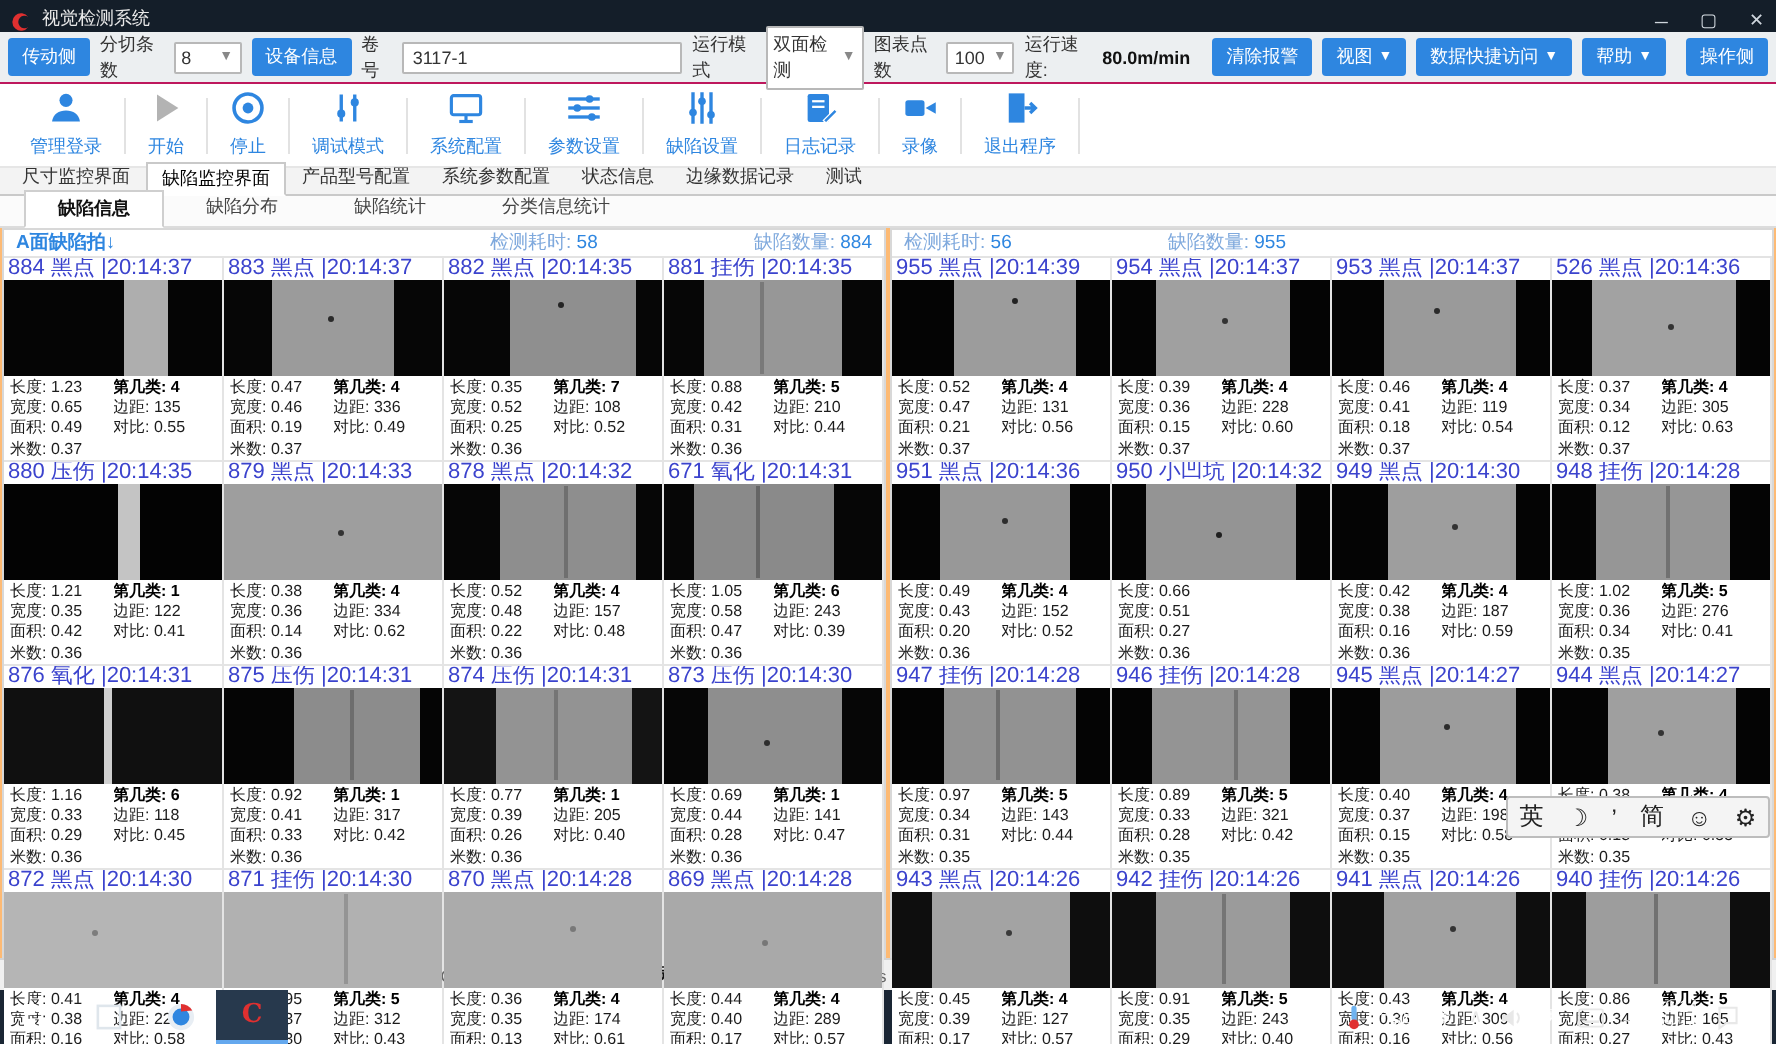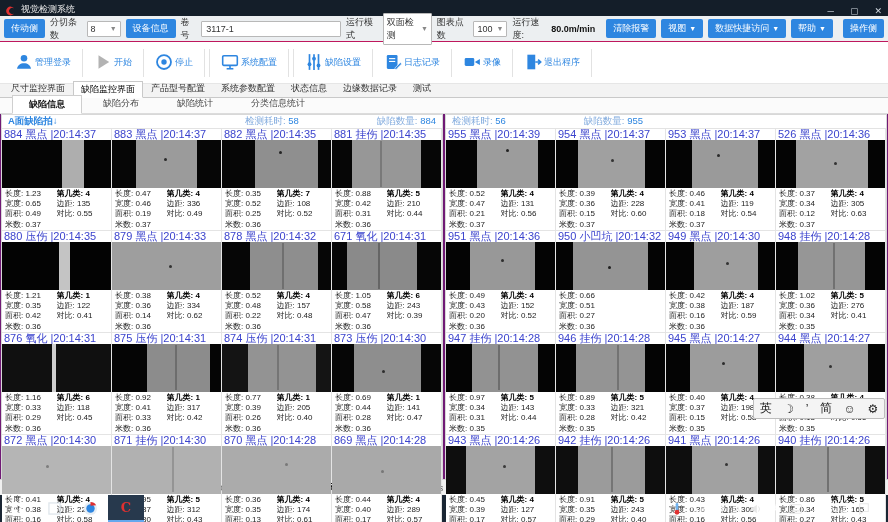--- a/index.html
+++ b/index.html
@@ -16,35 +16,35 @@
   .toolbar1 { height:26px; background:#eceff1; border-bottom:1px solid #be185d; display:flex; align-items:center; gap:5px; padding:0 4px; font-size:9px; color:#333; }
   .blue-btn { background:#2e86e0; color:#fff; border-radius:2px; padding:3px 7px; white-space:nowrap; display:flex; align-items:center; gap:3px; }
   .combo { background:#fff; border:1px solid #b8b8b8; border-radius:1px; padding:2px 3px; display:flex; align-items:center; gap:4px; min-width:34px; justify-content:space-between; }
   .combo .caret { color:#888; font-size:7px; }
   .text-input { background:#fff; border:1px solid #b8b8b8; border-radius:1px; padding:2px 4px; width:158px; }
   .speed-val { font-weight:bold; color:#111; }
   .spacer { flex:1; }
 
   
   .toolbar2 { height:42px; background:#fff; border-bottom:1px solid #e6e6e6; display:flex; align-items:center; padding:0 6px; }
-  .action-btn { display:flex; align-items:center; justify-content:center; gap:2px; padding:2px 9px; font-size:9px; color:#2e86e0; cursor:default; }
+  .action-btn { display:flex; flex-direction:column; align-items:center; justify-content:center; gap:2px; padding:2px 9px; font-size:9px; color:#2e86e0; cursor:default; }
   .vdiv { width:1px; height:28px; background:#e2e2e2; margin:0 2px; }
 
   
   .maintabs { height:14px; background:#f3f3f3; border-bottom:1px solid #c9c9c9; display:flex; align-items:flex-end; padding:0 3px; font-size:9px; }
   .maintabs .tab { padding:1px 7px; color:#333; border:1px solid transparent; white-space:nowrap; }
   .maintabs .tab.active { background:#fff; border-color:#c9c9c9; border-bottom-color:#fff; margin-bottom:-1px; color:#000; }
 
   
   .subtabs { height:16px; background:#fbfbfb; border-bottom:1px solid #dcdcdc; display:flex; align-items:flex-end; padding:0 12px; gap:4px; font-size:9px; }
   .subtabs .tab { padding:2px 16px; color:#444; border:1px solid transparent; white-space:nowrap; }
   .subtabs .tab.active { background:#fff; border-color:#cfcfcf; border-bottom-color:#fff; margin-bottom:-1px; font-weight:bold; color:#111; }
 
   
-  .panels { height:365px; display:flex; background:#701a75; }
+  .panels { height:365px; display:flex; background:#fdba74; }
   .panel { flex:1; background:#fff; border:1px solid #d8d8d8; margin:0 1px; display:flex; flex-direction:column; min-width:0; }
   .p-head { height:15px; display:flex; align-items:center; padding:0 6px; border-bottom:1px solid #e3e3e3; font-size:9.5px; }
   .p-title { color:#2e86e0; font-weight:bold; flex:1; white-space:nowrap; }
   .p-stat { white-space:nowrap; }
   .p-stat.time { margin-right:78px; }
   .p-lab { color:#7fa9dd; }
   .p-val { color:#2e86e0; }
   .grid { flex:1; display:grid; grid-template-columns:repeat(4,1fr); grid-auto-rows:1fr; }
   .cell { border-right:1px solid #e4e4e4; border-bottom:1px solid #e4e4e4; display:flex; flex-direction:column; overflow:hidden; background:#fff; }
   .c-h { height:11px; line-height:11px; font-size:11px; color:#3b43cd; padding:0 2px; white-space:nowrap; overflow:hidden; }
@@ -147,30 +147,50 @@
     </div>
     <div class="vdiv"></div>
     <div class="action-btn">
       <span><svg width="18" height="18" viewBox="0 0 16 16">
           <circle cx="8" cy="8" r="6.2" fill="none" stroke="#2e86e0" stroke-width="1.6"></circle>
           <circle cx="8" cy="8" r="2.4" fill="#2e86e0"></circle>
         </svg></span>
       <span>停止</span>
     </div>
     <div class="vdiv"></div>
+    <div class="action-btn">
+      <span><svg width="18" height="18" viewBox="0 0 16 16" stroke="#2e86e0" stroke-width="1.5" fill="#2e86e0">
+          <line x1="5" y1="2" x2="5" y2="14"></line>
+          <line x1="11" y1="2" x2="11" y2="14"></line>
+          <circle cx="5" cy="10.5" r="1.8" stroke="none"></circle>
+          <circle cx="11" cy="5.5" r="1.8" stroke="none"></circle>
+        </svg></span>
+      <span>调试模式</span>
+    </div>
     <div class="vdiv"></div>
     <div class="action-btn">
       <span><svg width="18" height="18" viewBox="0 0 16 16">
           <rect x="1.5" y="2.5" width="13" height="8.5" rx="1" fill="none" stroke="#2e86e0" stroke-width="1.4"></rect>
           <line x1="8" y1="11" x2="8" y2="14" stroke="#2e86e0" stroke-width="1.4"></line>
           <line x1="5" y1="14" x2="11" y2="14" stroke="#2e86e0" stroke-width="1.4"></line>
         </svg></span>
       <span>系统配置</span>
     </div>
     <div class="vdiv"></div>
+    <div class="action-btn">
+      <span><svg width="18" height="18" viewBox="0 0 16 16" stroke="#2e86e0" stroke-width="1.5" fill="#2e86e0">
+          <line x1="1" y1="4" x2="15" y2="4"></line>
+          <line x1="1" y1="8" x2="15" y2="8"></line>
+          <line x1="1" y1="12" x2="15" y2="12"></line>
+          <circle cx="10.5" cy="4" r="1.7" stroke="none"></circle>
+          <circle cx="5" cy="8" r="1.7" stroke="none"></circle>
+          <circle cx="11.5" cy="12" r="1.7" stroke="none"></circle>
+        </svg></span>
+      <span>参数设置</span>
+    </div>
     <div class="vdiv"></div>
     <div class="action-btn">
       <span><svg width="18" height="18" viewBox="0 0 16 16" stroke="#2e86e0" stroke-width="1.5" fill="#2e86e0">
           <line x1="4" y1="1" x2="4" y2="15"></line>
           <line x1="8" y1="1" x2="8" y2="15"></line>
           <line x1="12" y1="1" x2="12" y2="15"></line>
           <circle cx="4" cy="10" r="1.7" stroke="none"></circle>
           <circle cx="8" cy="5" r="1.7" stroke="none"></circle>
           <circle cx="12" cy="11" r="1.7" stroke="none"></circle>
         </svg></span>

